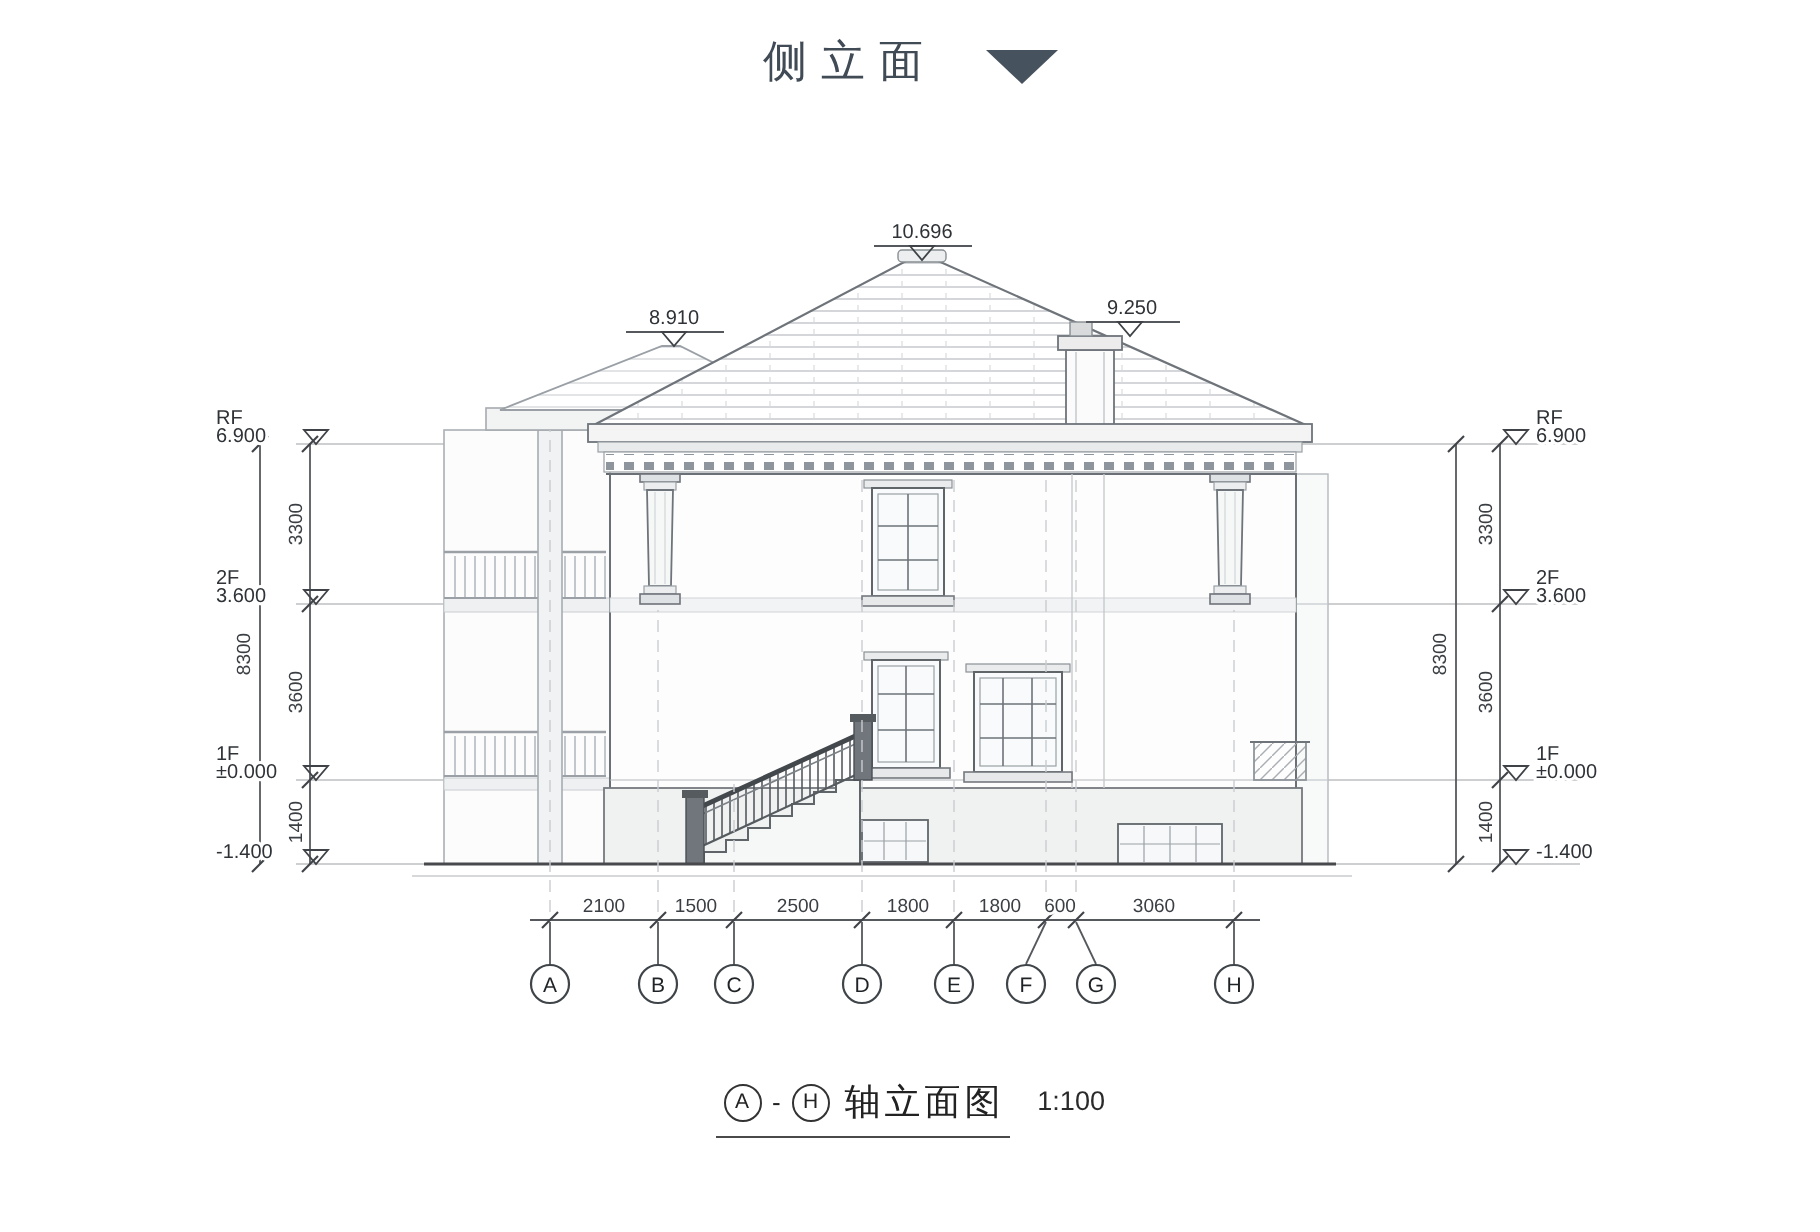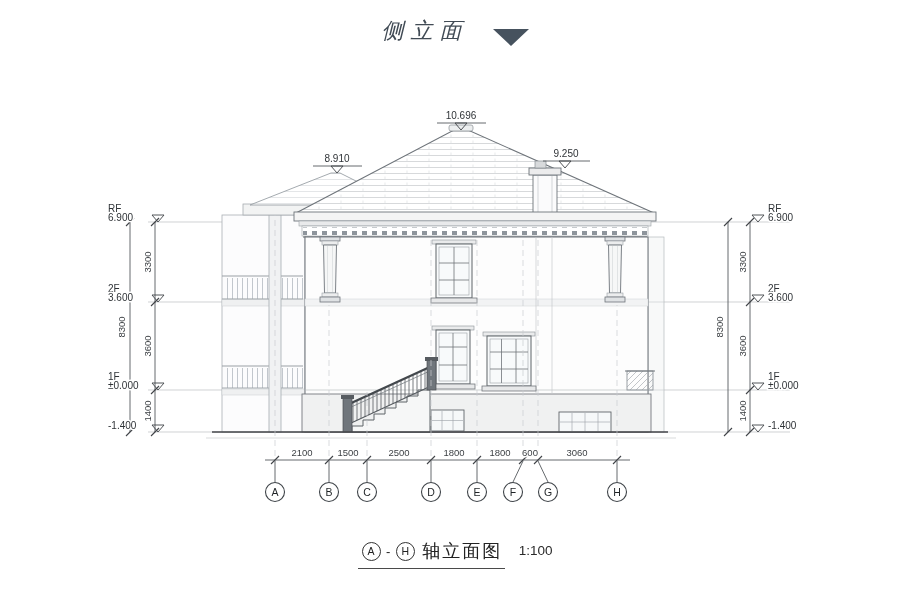--- a/index.html
+++ b/index.html
@@ -2,21 +2,21 @@
 <html><head>
 <meta charset="utf-8">
 <style>
   html,body{margin:0;padding:0;}
   body{
     width:910px;height:616px;background:#ffffff;position:relative;overflow:hidden;
     font-family:"Liberation Sans",sans-serif;
   }
   .title-bar{
     position:absolute;top:16px;left:0;width:100%;
-    display:flex;justify-content:center;align-items:flex-end;gap:24px;z-index:5;font-style:italic;
+    display:flex;justify-content:center;align-items:center;gap:24px;z-index:5;
   }
   .title-bar h1{
     margin:0;font-size:22px;font-weight:500;color:#414b55;letter-spacing:7px;
   }
   .tri{
     width:0;height:0;border-left:18px solid transparent;border-right:18px solid transparent;
     border-top:17px solid #46525e;display:inline-block;margin-top:4px;
   }
   svg.sheet{position:absolute;left:0;top:0;}
   .caption{

